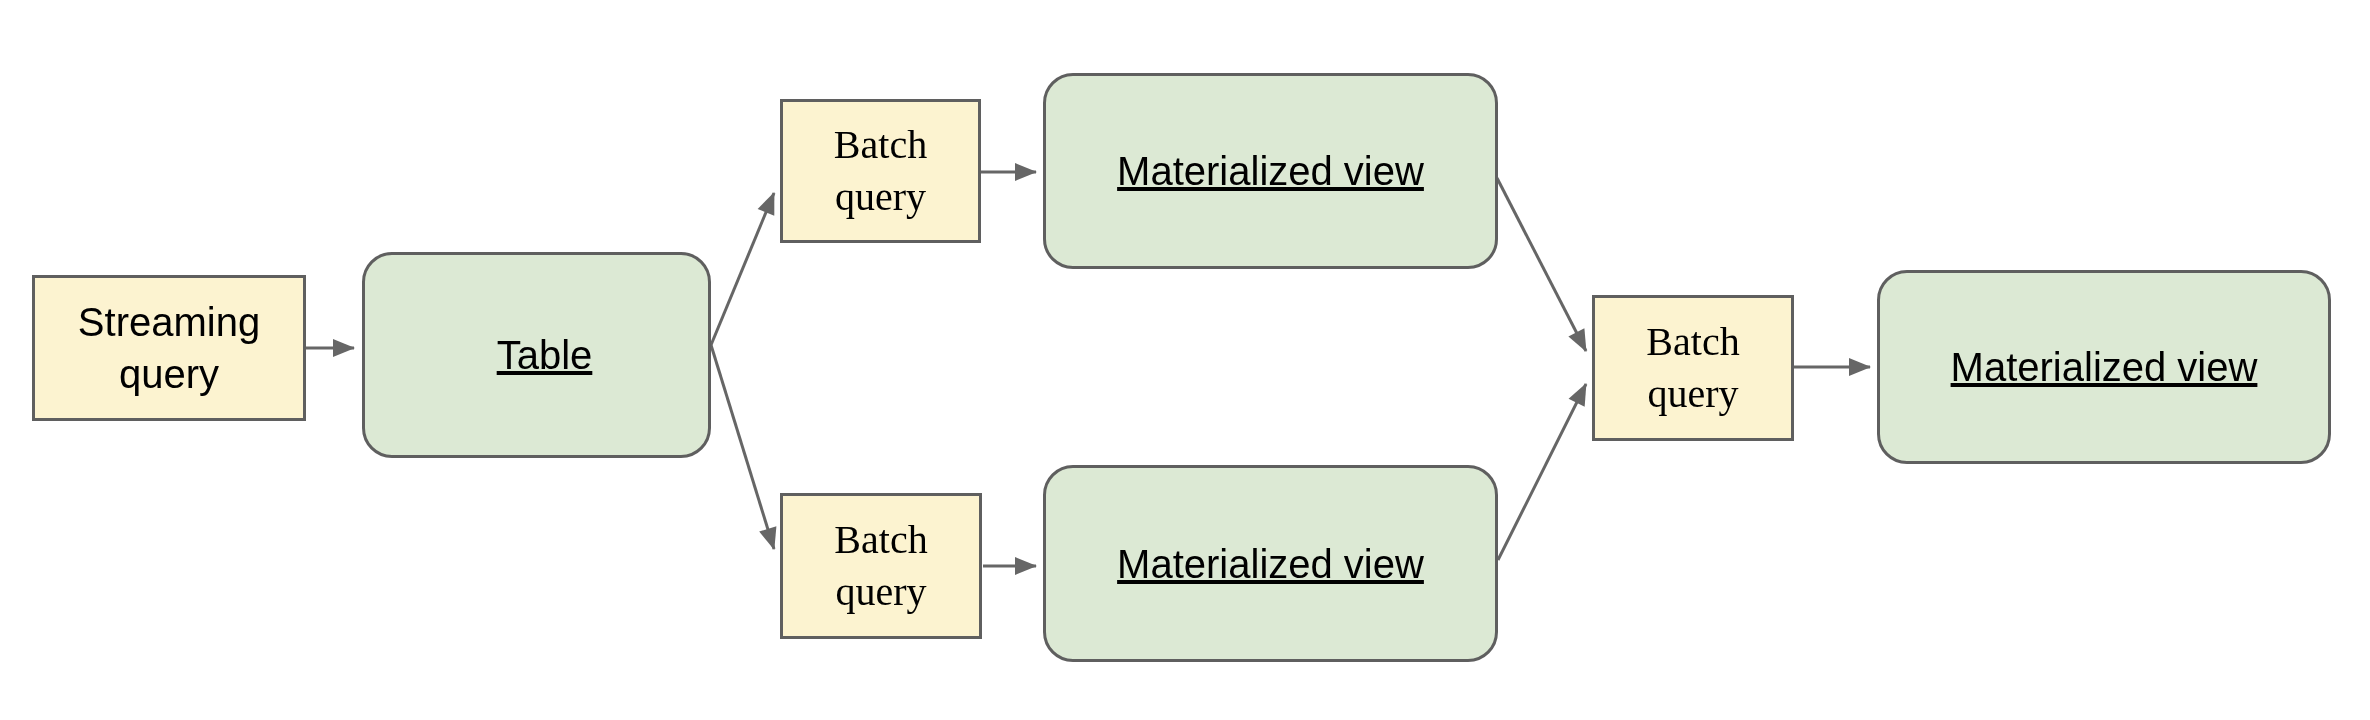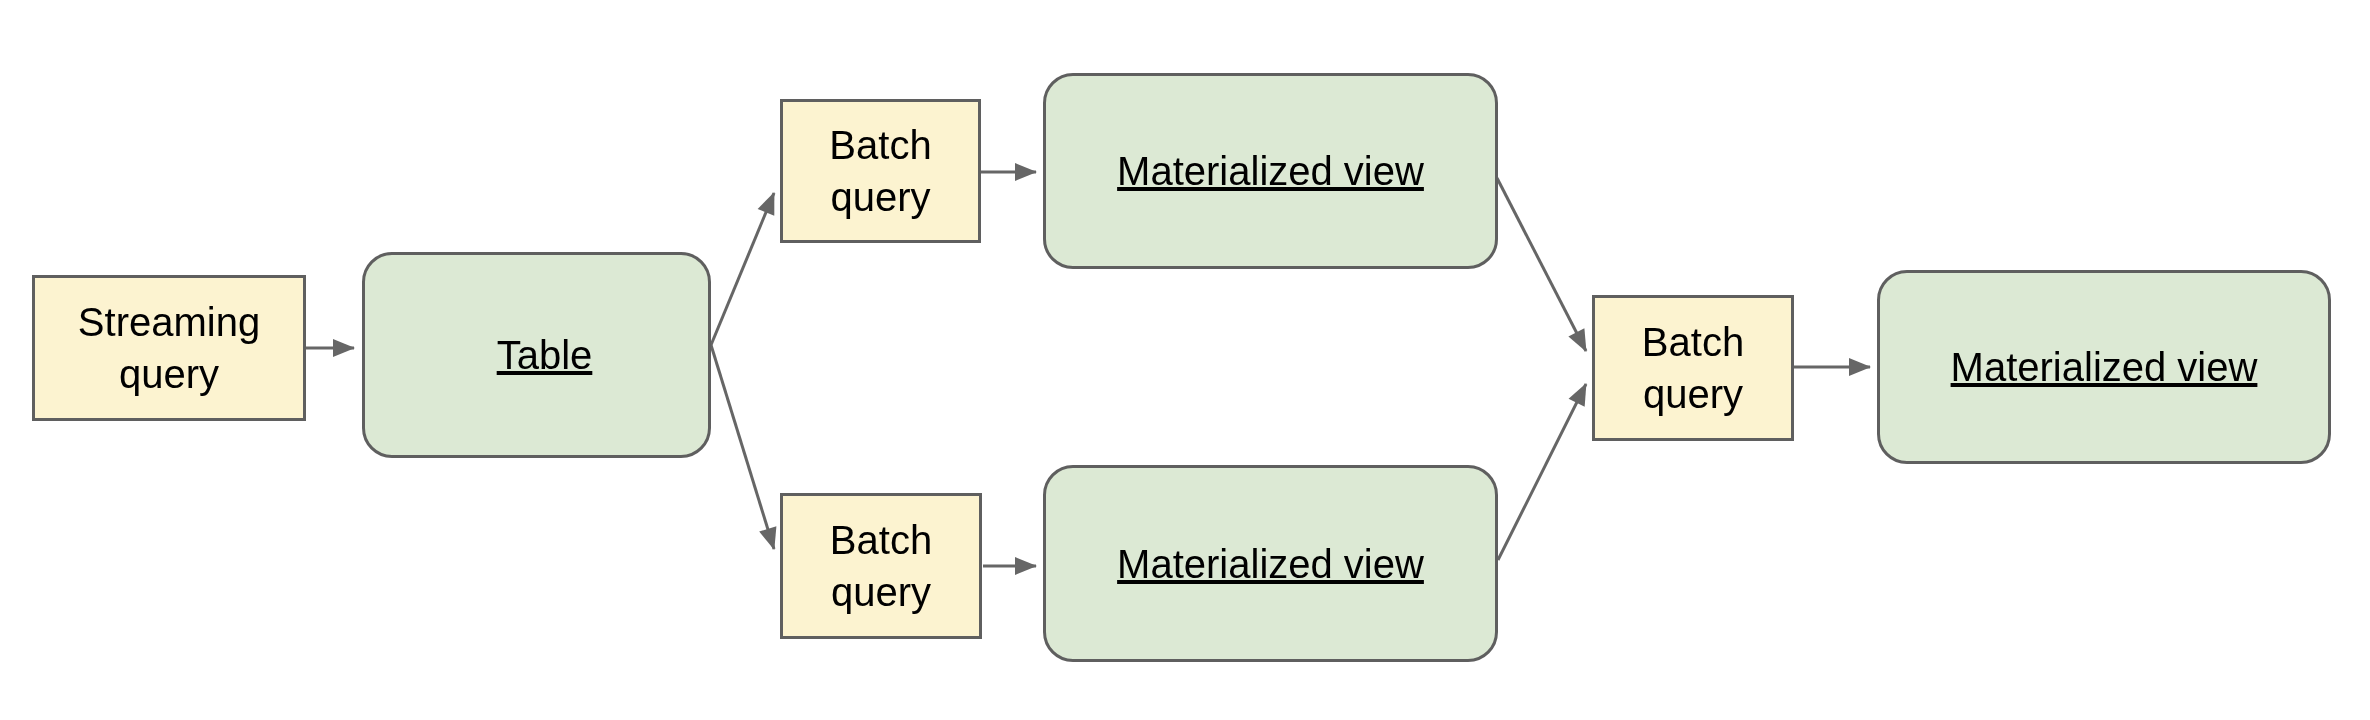--- a/index.html
+++ b/index.html
@@ -53,21 +53,21 @@
   
   .n-streaming { left: 32px;  top: 275px; width: 274px; height: 146px; }
   .n-streaming .label { max-width: 200px; }
   .n-table     { left: 362px; top: 252px; width: 349px; height: 206px; padding-left: 16px; }
   .n-bq-top    { left: 780px; top: 99px;  width: 201px; height: 144px; }
   .n-mv-top    { left: 1043px; top: 73px; width: 455px; height: 196px; }
   .n-bq-bot    { left: 780px; top: 493px; width: 202px; height: 146px; }
   .n-mv-bot    { left: 1043px; top: 465px; width: 455px; height: 197px; }
   .n-bq-right  { left: 1592px; top: 295px; width: 202px; height: 146px; }
   .n-mv-right  { left: 1877px; top: 270px; width: 454px; height: 194px; }
-  .n-bq-top .label, .n-bq-bot .label, .n-bq-right .label { max-width: 150px; }
+  .n-bq-top .label, .n-bq-bot .label, .n-bq-right .label { max-width: 150px; font-family: Liberation Serif, serif; }
 </style>
 </head>
 <body>
 
 <div class="canvas">
 
   <svg class="edges-layer" width="2370" height="720" viewBox="0 0 2370 720" xmlns="http://www.w3.org/2000/svg">
     <defs>
       <marker id="arrow" markerUnits="userSpaceOnUse" markerWidth="24" markerHeight="20" viewBox="0 0 24 20" refX="22" refY="10" orient="auto">
         <path class="arrowhead" d="M1,1 L23,10 L1,19 Z"></path>

